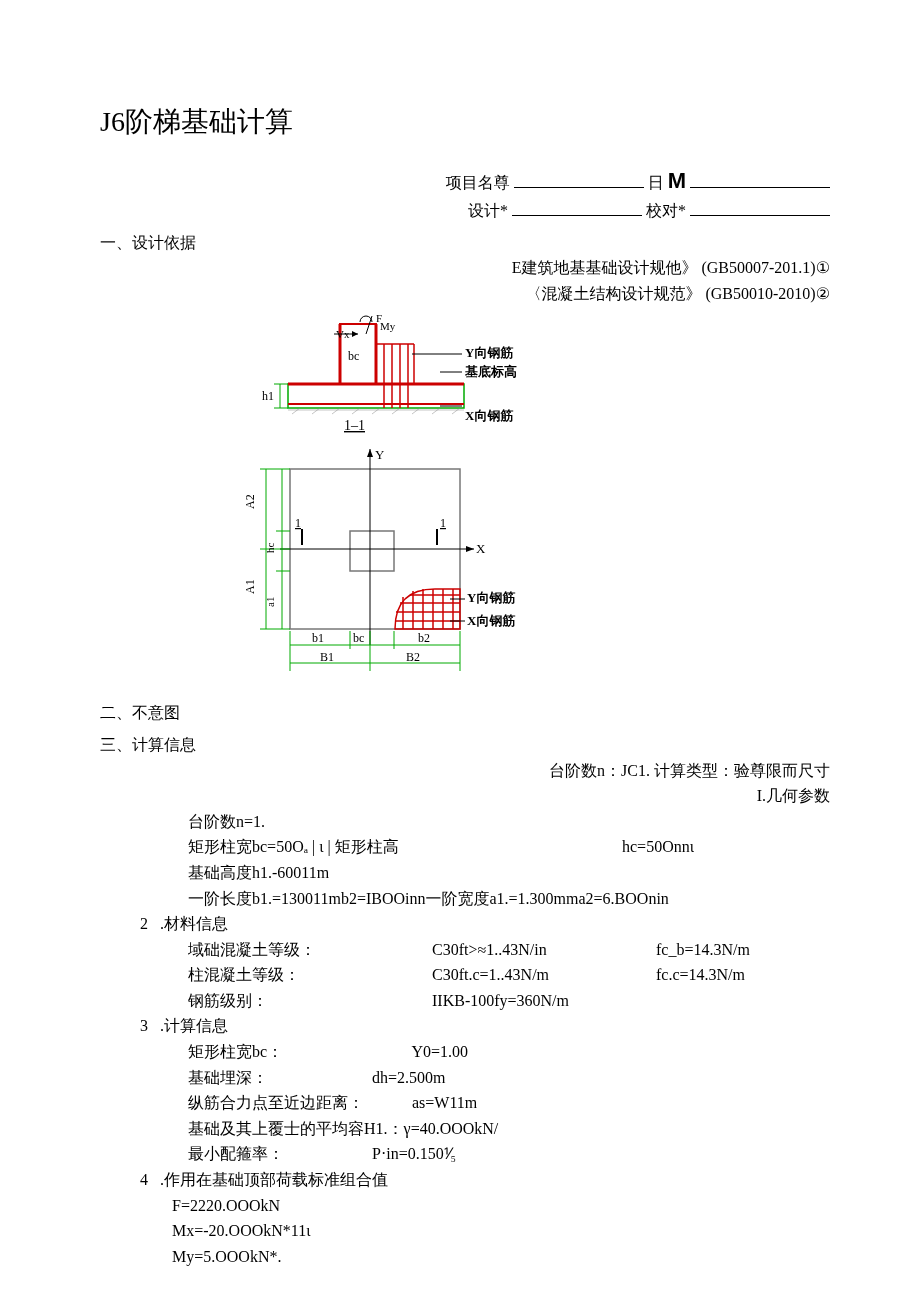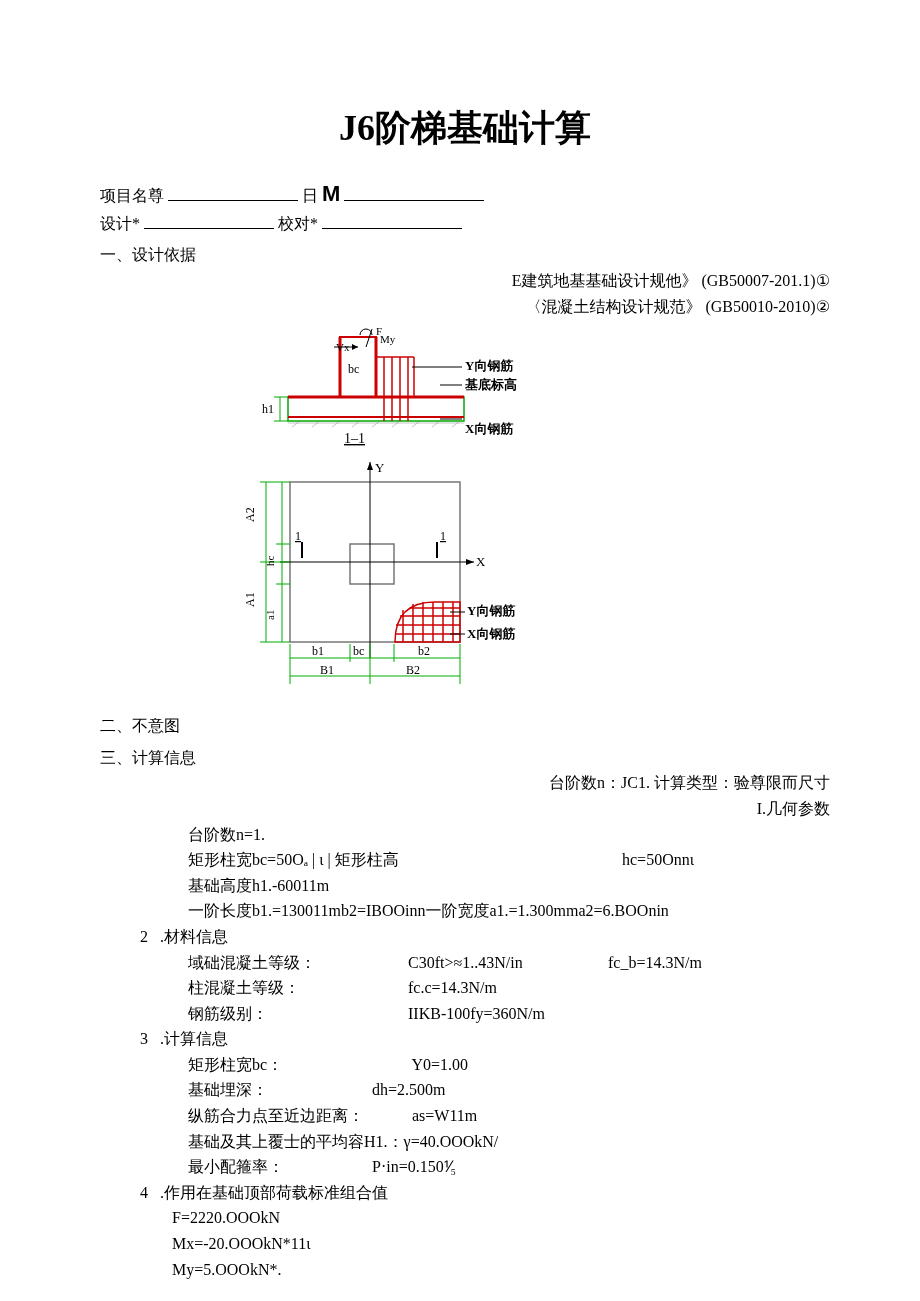--- a/index.html
+++ b/index.html
@@ -5,27 +5,27 @@
     body {
       font-family: "SimSun", "宋体", serif;
       background: #fff;
       margin: 0;
       padding: 100px 90px 60px 100px;
       font-size: 16px;
       color: #000;
       line-height: 1.6;
     }
     .title {
-      text-align: center;
-      font-size: 36px;
+      font-size: 28px;
       margin-bottom: 18px;
-      font-weight: bold;
+      font-weight: normal;
     }
     .header-row {
       font-size: 16px;
+      text-align: right;
     }
     .blank {
       display: inline-block;
       border-bottom: 1px solid #000;
       min-width: 120px;
       height: 1em;
       vertical-align: baseline;
     }
     .blank-med { min-width: 130px; }
     .blank-long { min-width: 140px; }
@@ -36,20 +36,21 @@
       vertical-align: baseline;
     }
     .section-h {
       margin-top: 6px;
     }
     .num { font-family: "SimSun", serif; }
     .indent1 { padding-left: 48px; text-align: right; }
     .indent2 { padding-left: 88px; }
     .row3 {
       display: flex;
+      gap: 24px;
     }
     .row3 .c1 { width: 220px; }
     .row3 .c2 { width: 200px; }
     .row3 .c3 { }
     .diagram {
       margin: 8px 0 0 140px;
     }
     svg { display:block; }
   </style>
 </head>
@@ -228,20 +229,21 @@
 <div>
   <span class="num" style="display:inline-block;width:48px;text-align:right;padding-right:12px">2</span><span>.材料信息</span>
 </div>
 <div class="indent2 row3">
   <span class="c1">域础混凝土等级：</span>
   <span class="c2">C30ft&gt;≈1..43N/in</span>
   <span class="c3">fc_b=14.3N/m</span>
 </div>
 <div class="indent2 row3">
   <span class="c1">柱混凝土等级：</span>
+  <span class="c2">C30ft.c=1..43N/m</span>
   <span class="c3">fc.c=14.3N/m</span>
 </div>
 <div class="indent2 row3">
   <span class="c1">钢筋级别：</span>
   <span class="c2">IIKB-100fy=360N/m</span>
 </div>
 
 <div>
   <span class="num" style="display:inline-block;width:48px;text-align:right;padding-right:12px">3</span><span>.计算信息</span>
 </div>

